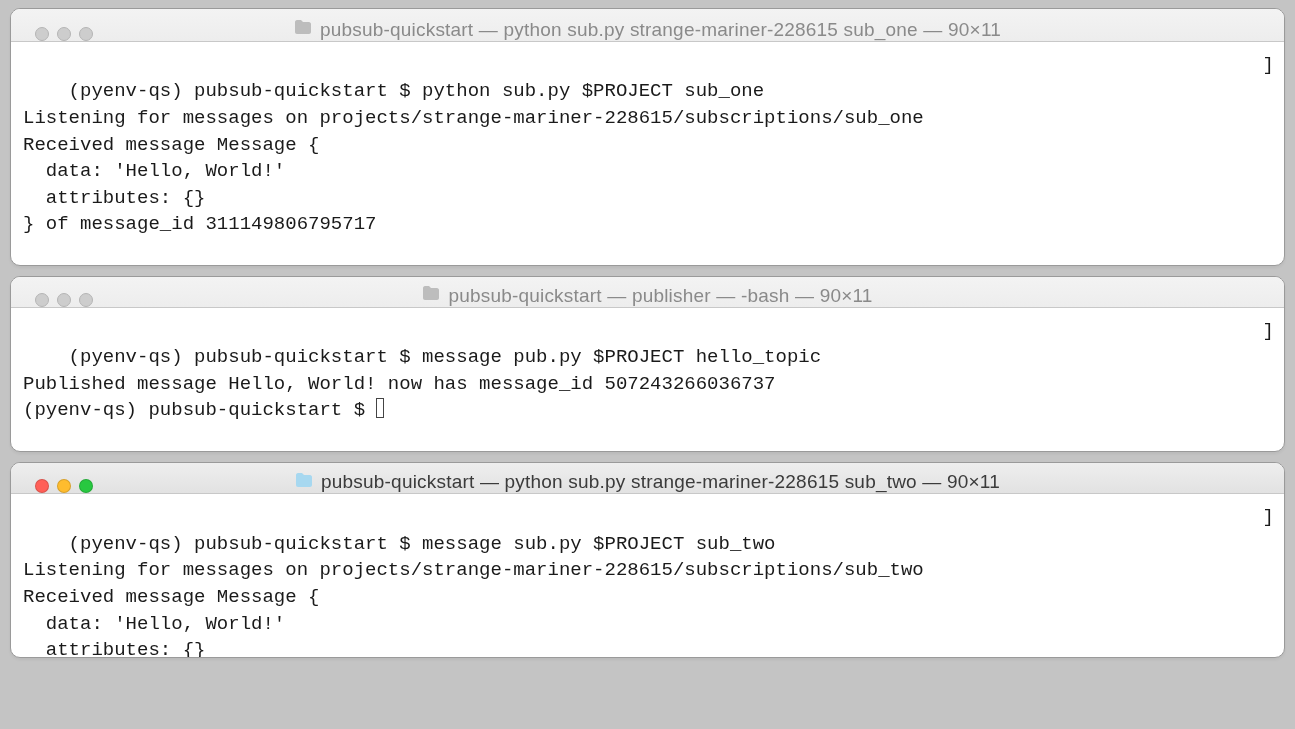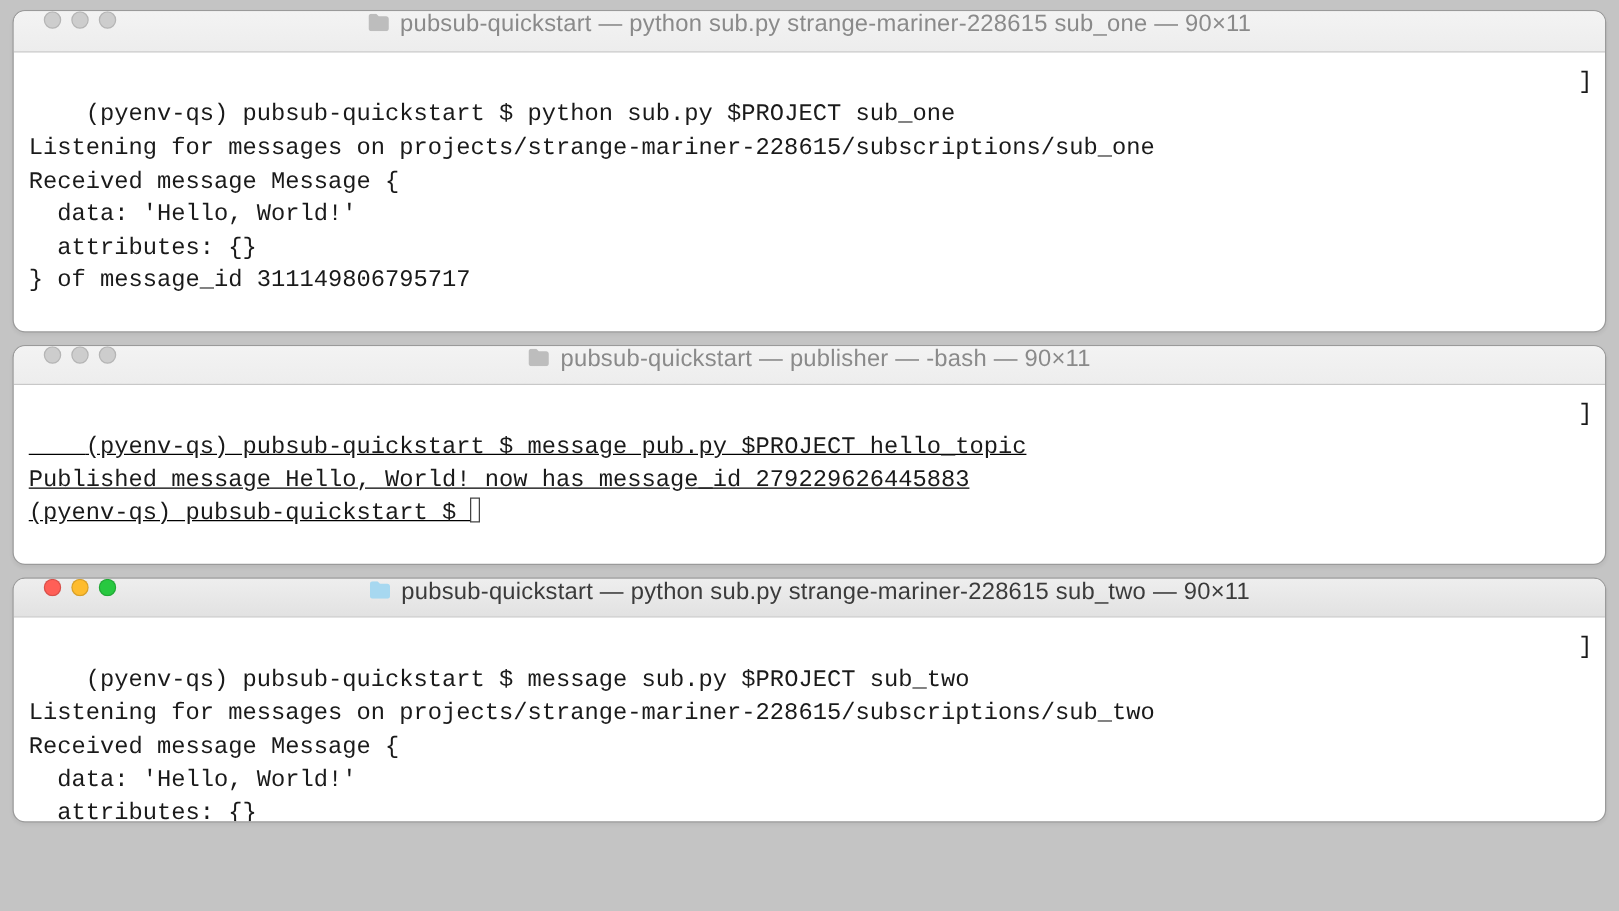--- a/index.html
+++ b/index.html
@@ -18,21 +18,21 @@
       border: 1px solid #9a9a9a;
       border-radius: 10px;
       overflow: hidden;
       display: flex;
       flex-direction: column;
       box-shadow: 0 2px 3px rgba(0,0,0,0.05);
     }
     .titlebar {
       height: 38px;
       display: flex;
-      align-items: flex-start;
+      align-items: flex-end;
       padding: 0 24px;
       border-bottom: 1px solid #c8c8c8;
       background: linear-gradient(#eeeeee, #e2e2e2);
       position: relative;
     }
     .titlebar.inactive { background: linear-gradient(#f3f3f3, #ededed); }
     .traffic { display: flex; gap: 8px; }
     .light {
       width: 14px; height: 14px;
       border-radius: 50%;
@@ -77,21 +77,21 @@
       top: 10px;
       color: #1a1a1a;
     }
     .cursor {
       display: inline-block;
       width: 8px; height: 20px;
       border: 1.5px solid #444;
       vertical-align: -3px;
     }
     .w1 { height: 258px; }
-    .w2 { height: 176px; text-decoration: underline; }
+    .w2 { height: 176px; }
     .w3 { height: 196px; }
   </style>
 </head>
 <body>
 
 <div class="window w1">
   <div class="titlebar inactive">
     <div class="traffic">
       <span class="light grey"></span>
       <span class="light grey"></span>
@@ -127,21 +127,21 @@
       <span class="folder-icon grey">
         <svg width="18" height="14" viewBox="0 0 18 14">
             <path d="M1 2c0-1 .8-2 2-2h4l2 2h6c1 0 2 1 2 2v8c0 1-1 2-2 2H3c-1.2 0-2-1-2-2V2z"></path>
           </svg>
       </span>
       <span class="window-title inactive">pubsub-quickstart — publisher — -bash — 90×11</span>
     </div>
   </div>
   <div class="content">
     <span class="rbrack">]</span><span>(pyenv-qs) pubsub-quickstart $ message pub.py $PROJECT hello_topic</span>
-<span>Published message Hello, World! now has message_id 279229626445883</span>
+<span>Published message Hello, World! now has message_id 507243266036737</span>
 <span>(pyenv-qs) pubsub-quickstart $ </span><span class="cursor"></span>
 </div>
 </div>
 
 <div class="window w3">
   <div class="titlebar">
     <div class="traffic">
       <span class="light red"></span>
       <span class="light yellow"></span>
       <span class="light green"></span>

